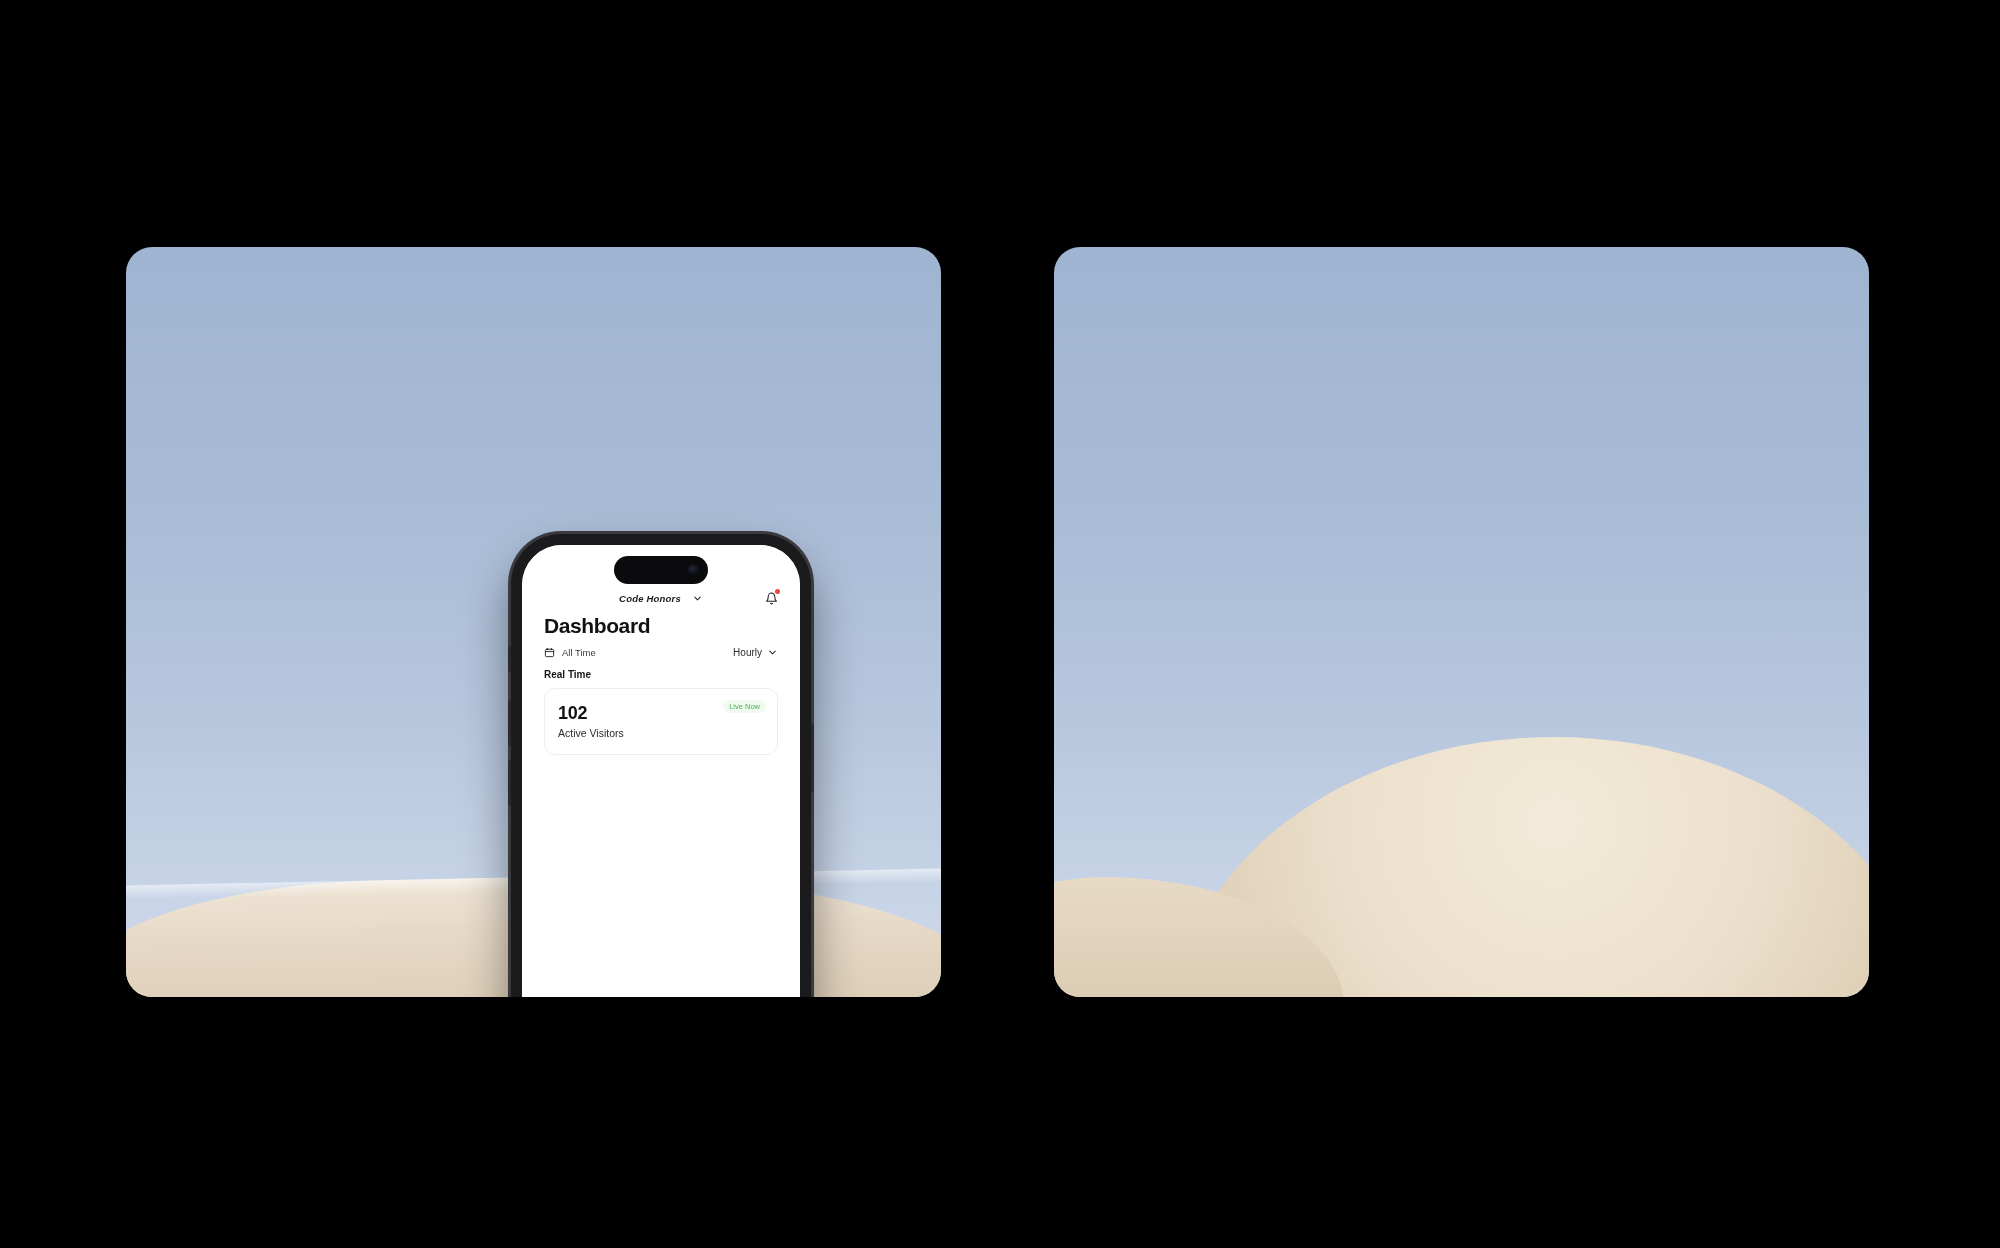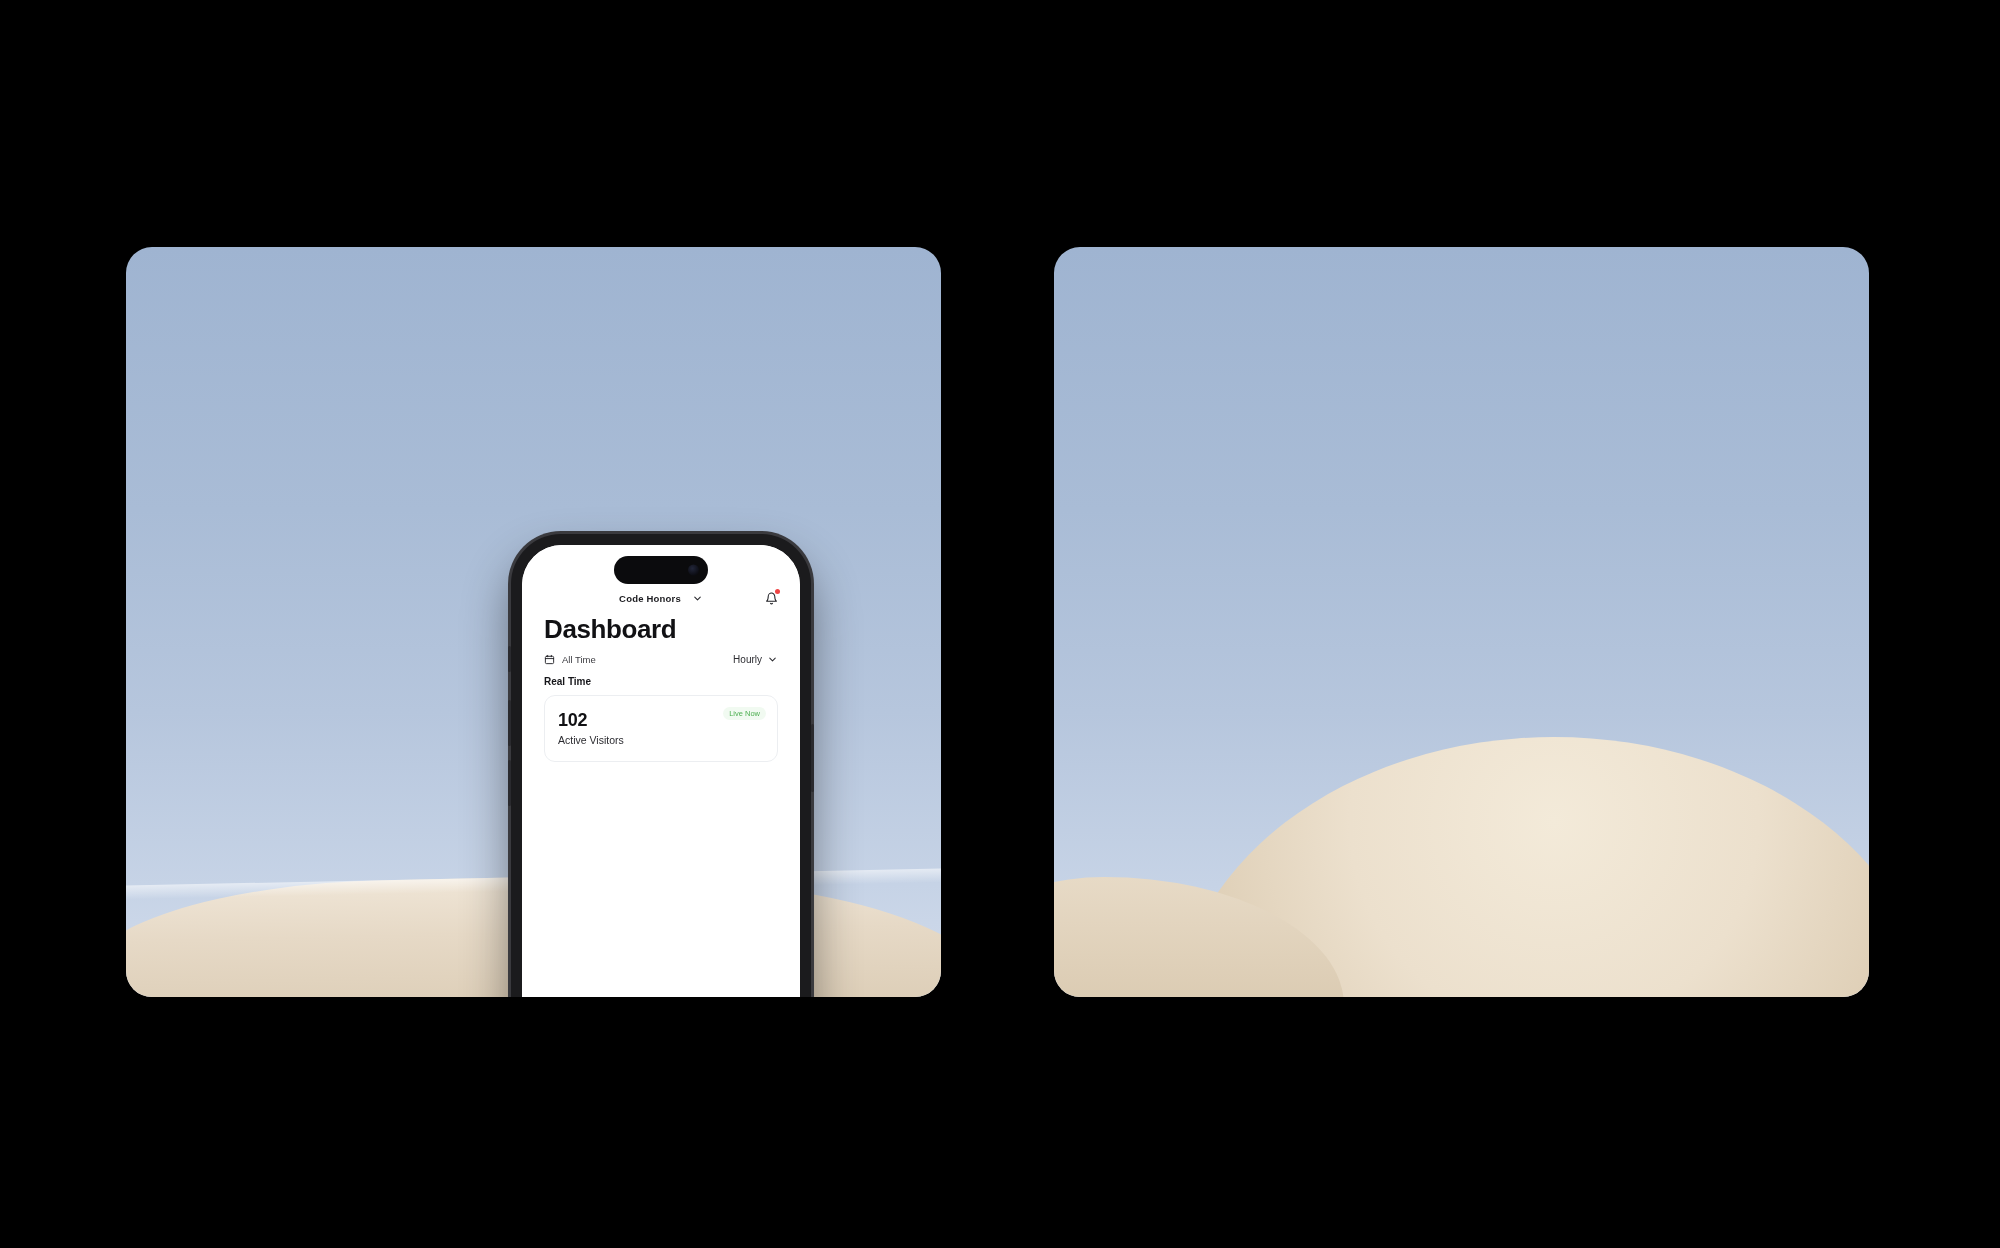--- a/index.html
+++ b/index.html
@@ -75,33 +75,33 @@
 
   
   .app { position:absolute; inset:0; display:flex; flex-direction:column; background:#fff; }
   .app-body { flex:1; overflow:hidden; }
 
   
   .topbar {
     display:flex; align-items:center; justify-content:center;
     padding:48px 18px 6px; position:relative;
   }
-  .brand-wrap { display:flex; align-items:center; gap:11px; }
+  .brand-wrap { display:flex; align-items:center; gap:11px;font-style:italic; }
   .brand {
     font-size:9.5px; font-weight:700; color:#1b1b1f; letter-spacing:.2px;
   }
   .chev { width:11px; height:11px; }
   .bell-wrap { position:absolute; right:22px; top:46px; }
   .dot-badge {
     position:absolute; right:-2px; top:-2px; width:5px; height:5px;
     border-radius:50%; background:#ef4444;
   }
 
   .page-title {
-    font-size:26px; font-weight:700; color:#111114;
+    font-size:21px; font-weight:700; color:#111114;
     padding:4px 22px 0; letter-spacing:-.4px;
   }
 
   .filters {
     display:flex; align-items:center; justify-content:space-between;
     padding:9px 22px 0;
     gap:16px;
   }
   .filter-left { display:flex; align-items:center; gap:7px; }
   .filter-label { font-size:9.5px; color:#3b3b40; }

